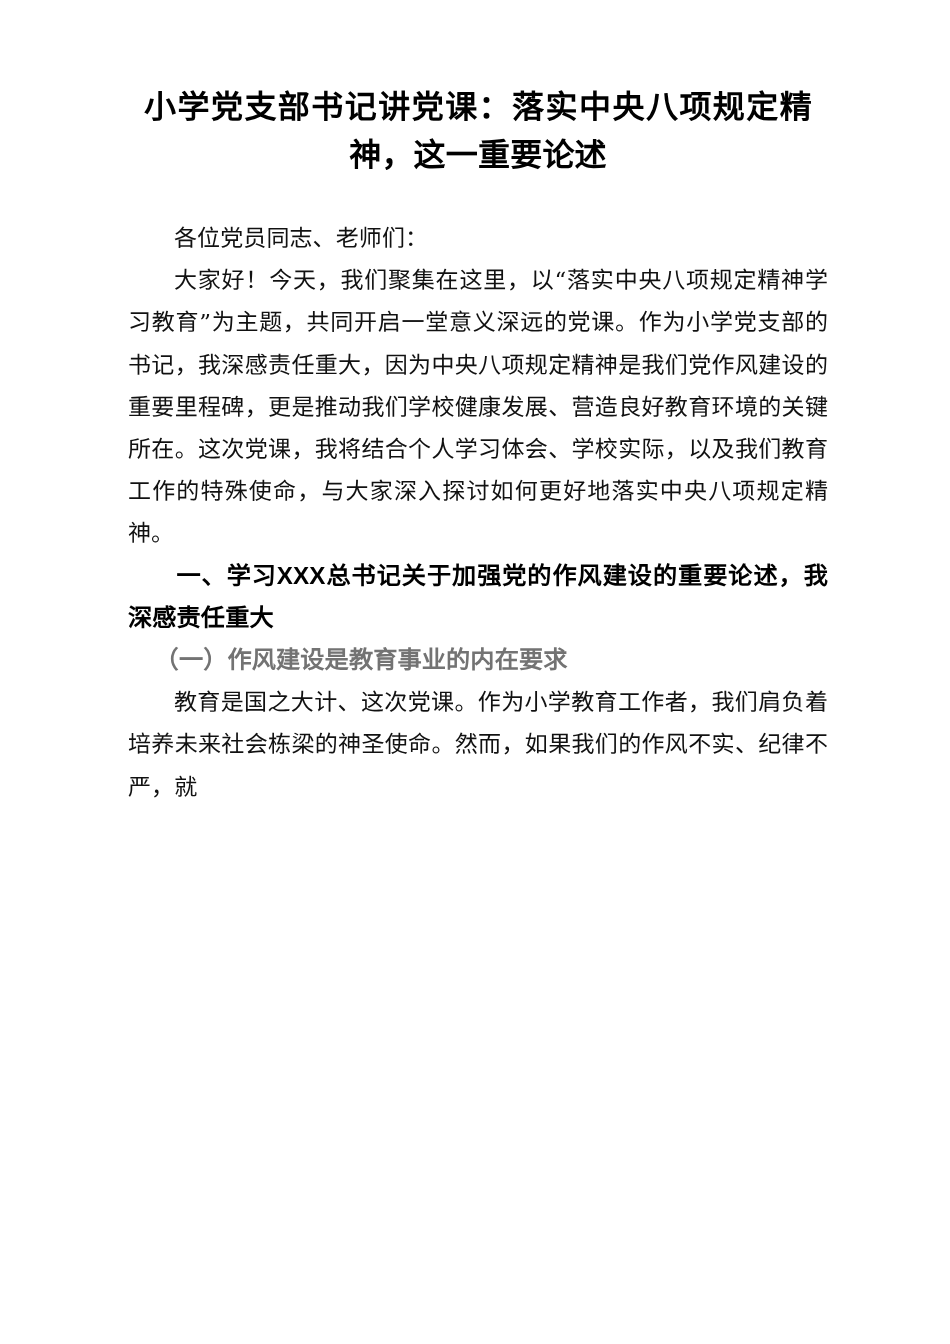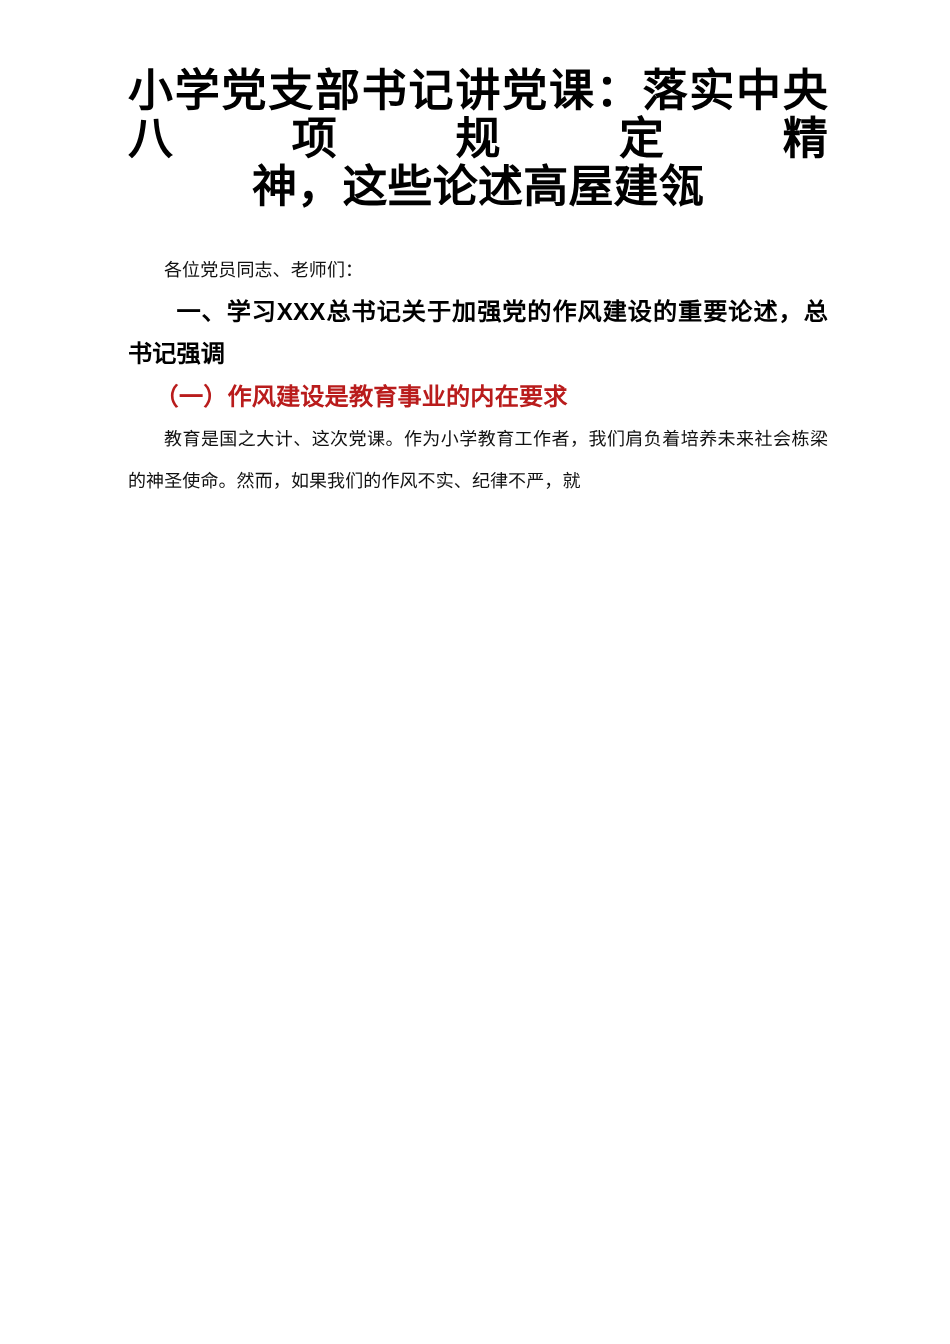--- a/index.html
+++ b/index.html
@@ -27,25 +27,25 @@
 
   .content {
     position: absolute;
     left: 128px;
     top: 0;
     width: 700px;
   }
 
   
   .doc-title {
-    margin: 0;
+    margin: 16px;
     padding-top: 67px;
     font-family: "Liberation Sans", "DejaVu Sans", sans-serif;
     font-weight: 700;
-    font-size: 45px;
+    font-size: 32px;
     line-height: 48px;
     text-align: center;
     letter-spacing: 0.2px;
     color: #000;
     text-align: justify;
     text-align-last: center;
   }
   .doc-title .t-line {
     display: block;
     text-align: center;
@@ -56,21 +56,21 @@
   }
 
   
   .body-block {
     margin-top: 38px;
   }
 
   p.para {
     margin: 0;
     font-family: "DejaVu Serif", "Liberation Serif", serif;
-    font-size: 18px;
+    font-size: 23px;
     line-height: 42.2px;
     text-align: justify;
     text-justify: inter-ideograph;
     text-indent: 2em;
     letter-spacing: 0.1px;
     word-break: break-all;
     color: #111;
   }
 
   
@@ -93,44 +93,45 @@
     margin: 0;
     font-family: "DejaVu Serif", "Liberation Serif", serif;
     font-weight: 700;
     font-size: 24.2px;
     line-height: 42.2px;
     text-align: justify;
     text-justify: inter-ideograph;
     text-indent: 1.1em;
     letter-spacing: 0.1px;
     word-break: break-all;
-    color: #b91c1c;
+    color: #737373;
   }
 
   .clipper {
     overflow: hidden;
   }
 </style>
 </head>
 <body>
 
 <div class="page">
   <div class="content clipper">
 
     <h1 class="doc-title">
       <span class="t-line l1">小学党支部书记讲党课：落实中央八项规定精</span>
-      <span class="t-line l2">神，这些论述高屋建瓴</span>
+      <span class="t-line l2">神，这一重要论述</span>
     </h1>
 
     <div class="body-block">
 
       <p class="para">各位党员同志、老师们：</p>
 
+      <p class="para">大家好！今天，我们聚集在这里，以“落实中央八项规定精神学习教育”为主题，共同开启一堂意义深远的党课。作为小学党支部的书记，我深感责任重大，因为中央八项规定精神是我们党作风建设的重要里程碑，更是推动我们学校健康发展、营造良好教育环境的关键所在。这次党课，我将结合个人学习体会、学校实际，以及我们教育工作的特殊使命，与大家深入探讨如何更好地落实中央八项规定精神。</p>
 
-      <p class="heading-1">一、学习XXX总书记关于加强党的作风建设的重要论述，总书记强调</p>
+      <p class="heading-1">一、学习XXX总书记关于加强党的作风建设的重要论述，我深感责任重大</p>
 
 
 
       <p class="heading-2">（一）作风建设是教育事业的内在要求</p>
 
       <p class="para">教育是国之大计、这次党课。作为小学教育工作者，我们肩负着培养未来社会栋梁的神圣使命。然而，如果我们的作风不实、纪律不严，就</p>
 
     </div>
   </div>
 </div>

